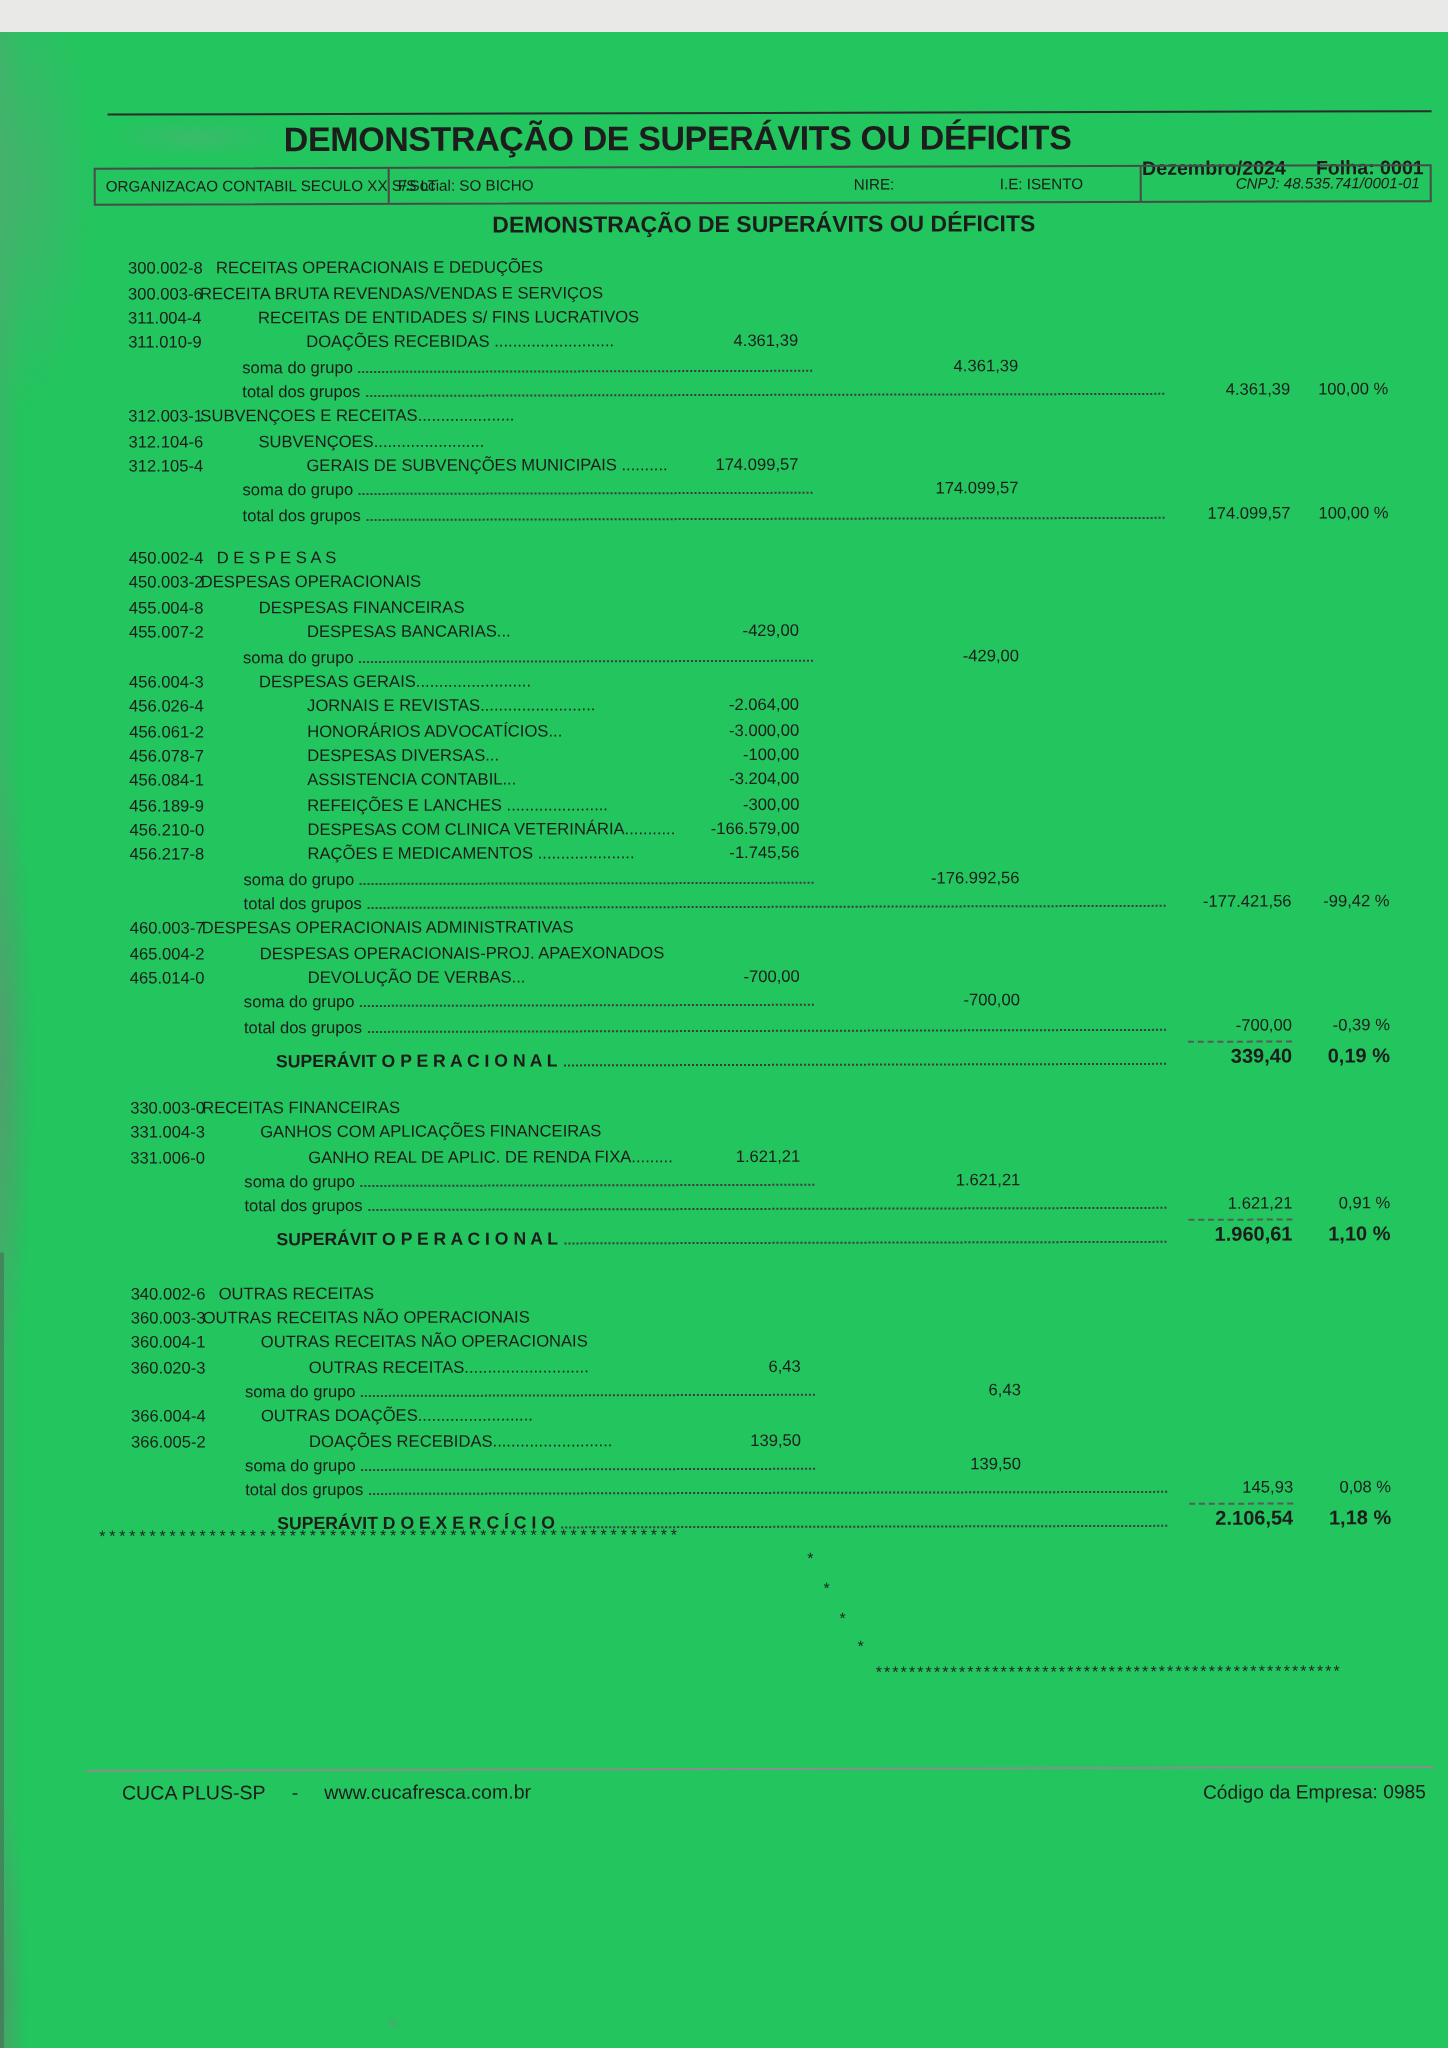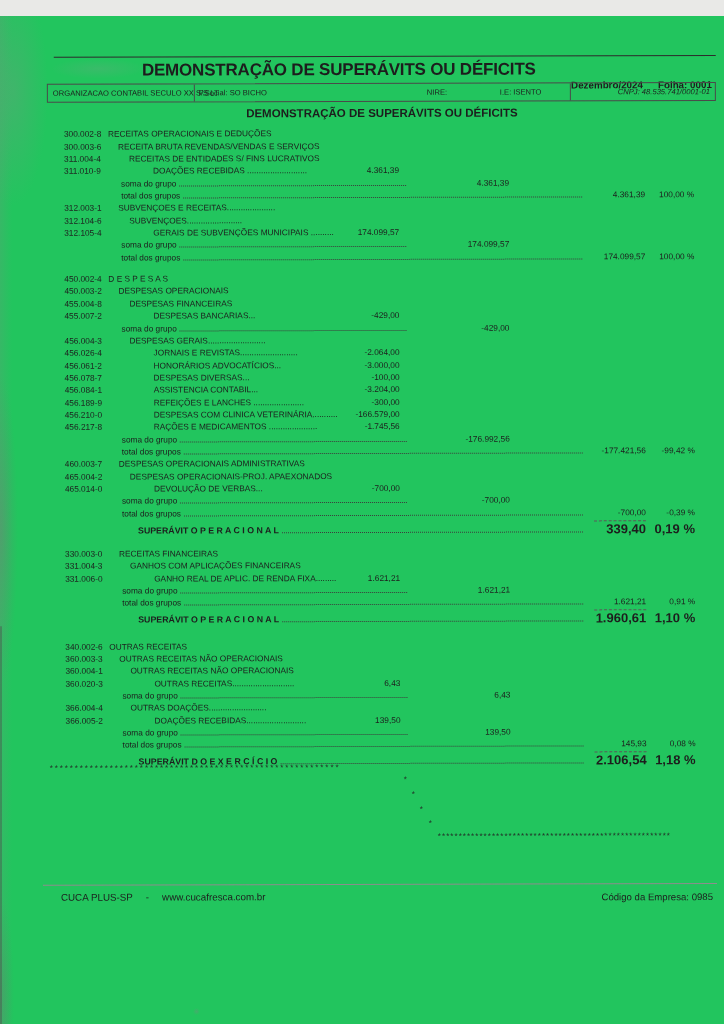--- a/index.html
+++ b/index.html
@@ -44,35 +44,35 @@
   .vdiv { position:absolute; top:0 !important; bottom:0; width:0; border-left:1px solid #4a4a4a; height:17px; }
   .d1 { left:146px; } .d2 { left:522px; }
   .subtitle { position:absolute; top:91px; left:60px; width:646px; text-align:center;
     font-size:11.5px; font-weight:bold; white-space:nowrap; }
 
   
   #rows { position:absolute; top:111px; left:0; width:724px; }
   .row { position:relative; height:12.35px; font-size:8.3px; }
   .row .code { position:absolute; left:65px; bottom:1px; line-height:10px; white-space:nowrap; }
   .desc { position:absolute; bottom:1px; line-height:10px; white-space:nowrap; }
-  .i0 { left:109px; } .i1 { left:119px; } .i2 { left:130px; } .i3 { left:154px; }
+  .i0 { left:109px; } .i1 { left:101px; } .i2 { left:130px; } .i3 { left:154px; }
   .num { position:absolute; bottom:1px; line-height:10px; text-align:right; white-space:nowrap; }
   .v1    { left:300px; width:100px; }
   .vsoma { left:400px; width:110px; }
   .vtotal{ left:536px; width:110px; }
   .vpct  { left:633px; width:62px;  }
   .lead { position:absolute; bottom:1px; display:flex; align-items:flex-end; }
   .lead .ltext { line-height:10px; white-space:nowrap; }
   .lead .dots { flex:1; border-bottom:1px dotted #3c3c3c; margin:0 2px 2px 3px; height:0; }
   .lead-soma  { left:122px; width:287px; }
   .lead-total { left:122px; width:463px; }
   .result { height:17px; font-weight:bold; }
   .result .lead { left:138px; width:447px; }
   .result .ltext { font-size:8.8px; }
-  .result .num { font-size:13px; }
+  .result .num { font-size:10px; }
   .dash { position:absolute; left:594px; width:52px; top:2px; border-top:1px dashed #5a5a5a; }
   .rgap { position:relative; }
 
   
   .ast { position:absolute; font-size:8px; line-height:8px; white-space:nowrap; color:#222; }
   .ast-left  { top:748px; left:49px;  letter-spacing:1.9px; }
   .ast-right { top:817px; left:437px; letter-spacing:1.05px; }
   .scat { position:absolute; font-size:8px; color:#222; }
   .s1 { left:403px; top:759px; } .s2 { left:411px; top:774px; }
   .s3 { left:419px; top:789px; } .s4 { left:428px; top:803px; }

